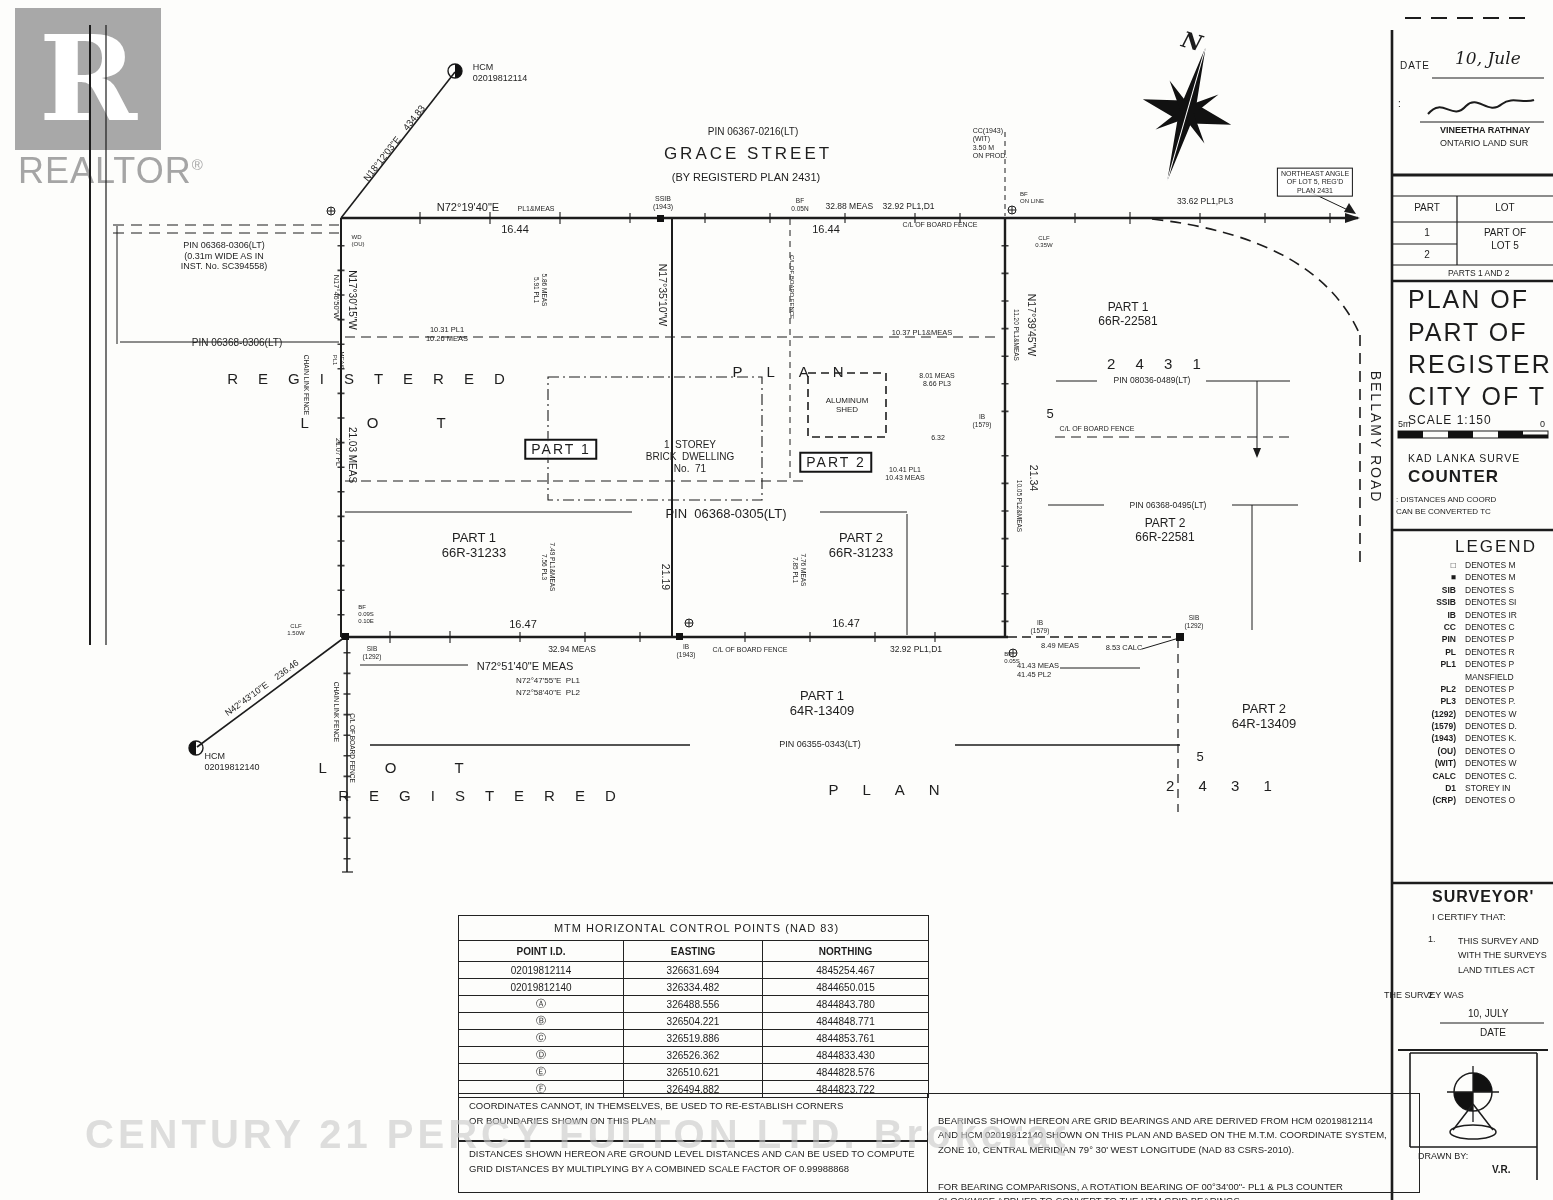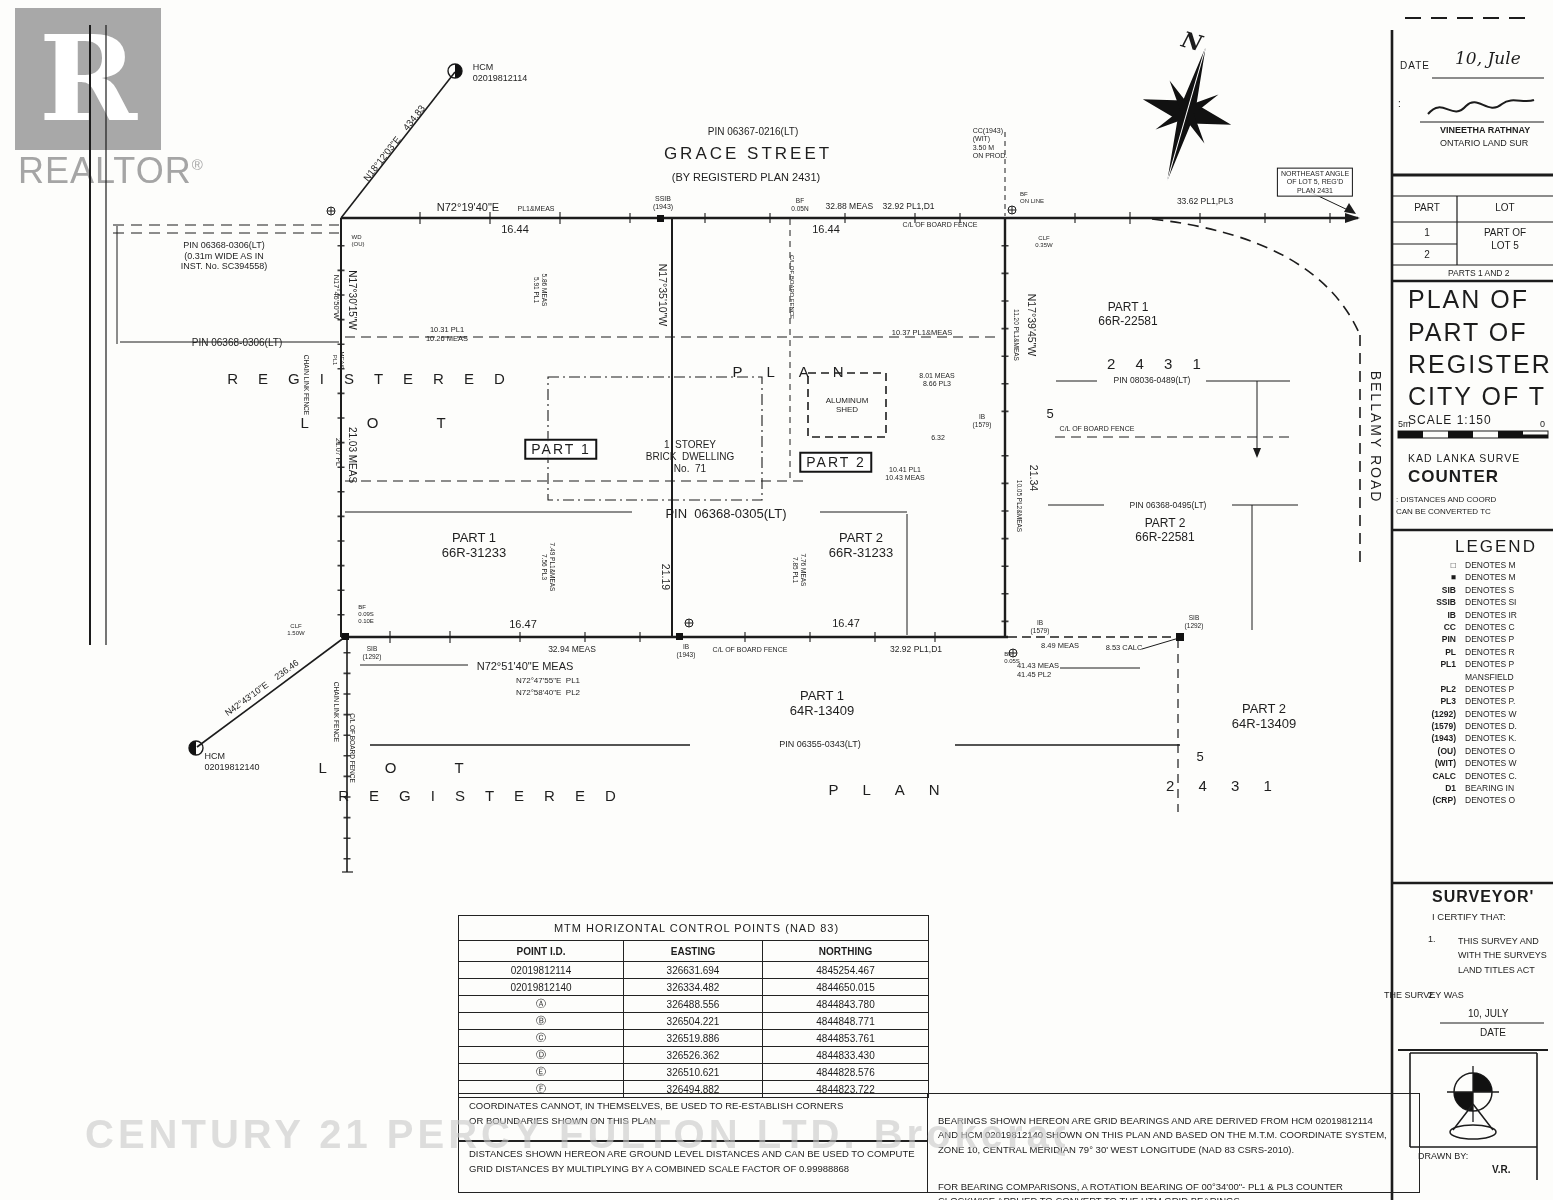--- a/index.html
+++ b/index.html
@@ -408,21 +408,21 @@
       <div class="lrow">
         <span class="lsym">(WIT)</span>
         <span class="ltxt">DENOTES W</span>
       </div>
       <div class="lrow">
         <span class="lsym">CALC</span>
         <span class="ltxt">DENOTES C.</span>
       </div>
       <div class="lrow">
         <span class="lsym">D1</span>
-        <span class="ltxt">BEARING IN</span>
+        <span class="ltxt">STOREY IN</span>
       </div>
       <div class="lrow">
         <span class="lsym">(CRP)</span>
         <span class="ltxt">DENOTES O</span>
       </div>
     </div>
 
   <div class="tb" style="left:1432px;top:888px;font-size:16px;font-weight:bold;letter-spacing:1px;">SURVEYOR'</div>
   <div class="tb" style="left:1432px;top:911px;font-size:9.5px;">I CERTIFY THAT:</div>
   <div class="tb" style="left:1428px;top:934px;font-size:9px;">1.</div>

